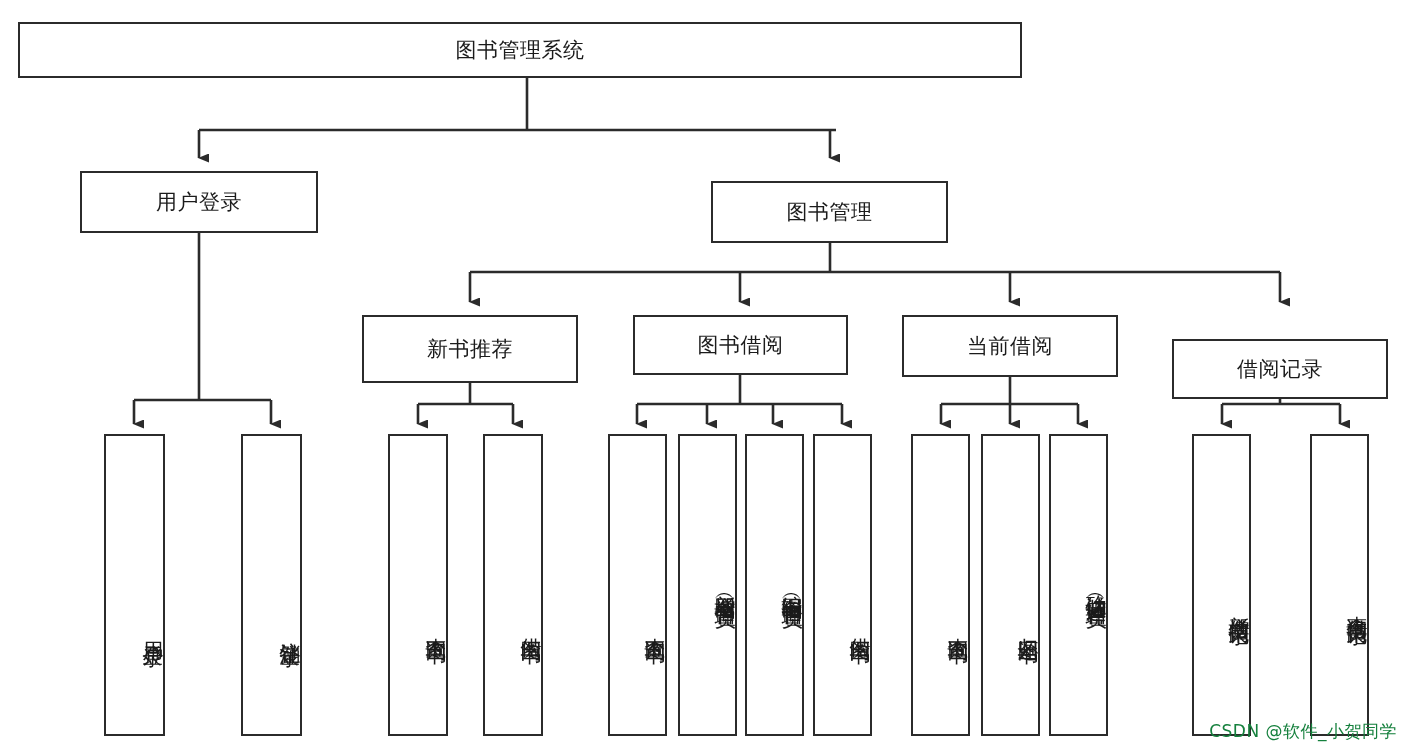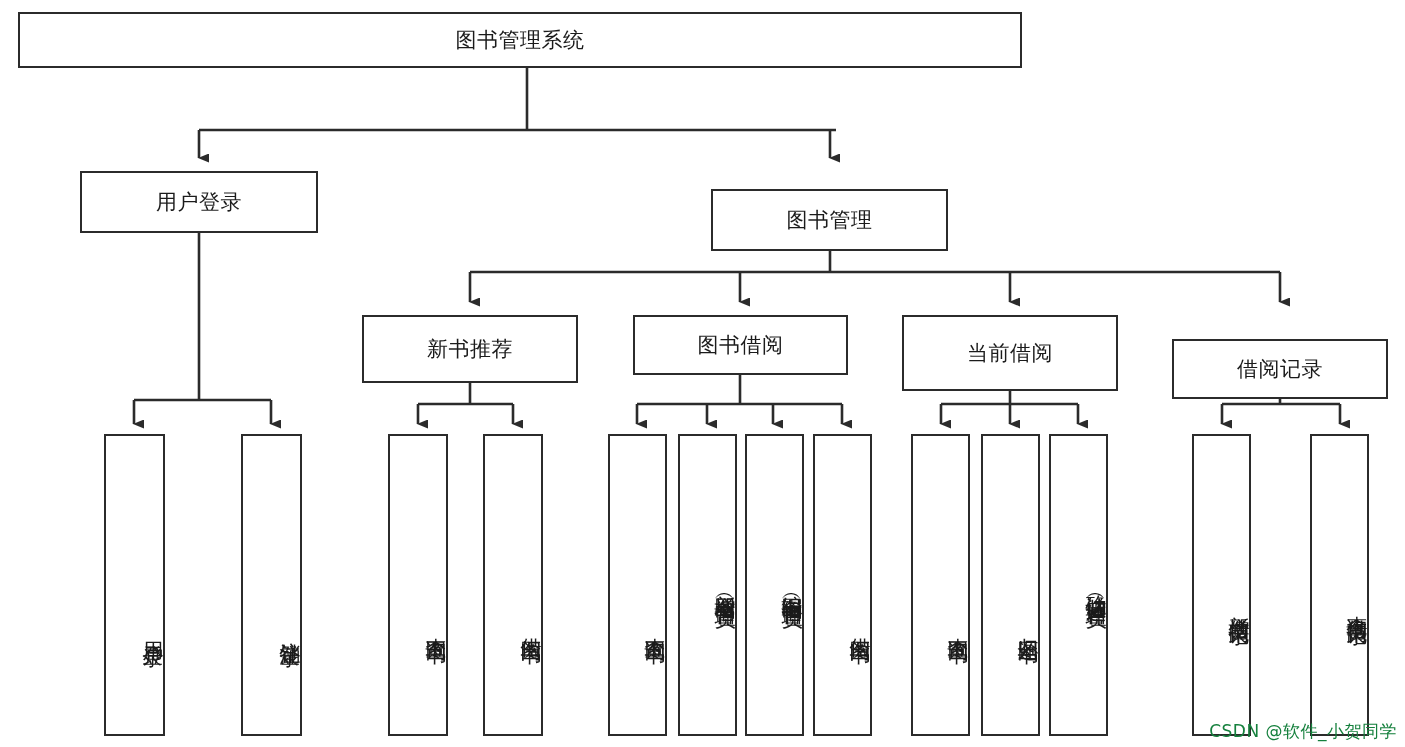--- a/index.html
+++ b/index.html
@@ -115,38 +115,38 @@
       <path d="M1010,404 L1010,424" marker-end="url(#arrow)"></path>
       <path d="M1078,404 L1078,424" marker-end="url(#arrow)"></path>
 
       <path d="M1280,375 L1280,404"></path>
       <path d="M1222,404 L1340,404"></path>
       <path d="M1222,404 L1222,424" marker-end="url(#arrow)"></path>
       <path d="M1340,404 L1340,424" marker-end="url(#arrow)"></path>
     </g>
   </svg>
 
-  <div class="node horiz" style="left:18px; top:12px; width:1004px; height:56px;">
+  <div class="node horiz" style="left:18px; top:22px; width:1004px; height:56px;">
     <span class="nodelabel">图书管理系统</span>
   </div>
 
   <div class="node horiz" style="left:80px; top:171px; width:238px; height:62px;">
     <span class="nodelabel">用户登录</span>
   </div>
-  <div class="node horiz" style="left:711px; top:189px; width:237px; height:62px;font-family:Liberation Mono, monospace;">
+  <div class="node horiz" style="left:711px; top:181px; width:237px; height:62px;font-family:Liberation Mono, monospace;">
     <span class="nodelabel">图书管理</span>
   </div>
 
   <div class="node horiz" style="left:362px; top:315px; width:216px; height:68px;">
     <span class="nodelabel">新书推荐</span>
   </div>
   <div class="node horiz" style="left:633px; top:315px; width:215px; height:60px;">
     <span class="nodelabel">图书借阅</span>
   </div>
-  <div class="node horiz" style="left:902px; top:315px; width:216px; height:76px;">
+  <div class="node horiz" style="left:902px; top:315px; width:216px; height:62px;">
     <span class="nodelabel">当前借阅</span>
   </div>
   <div class="node horiz" style="left:1172px; top:315px; width:216px; height:60px;margin-top:24px;">
     <span class="nodelabel">借阅记录</span>
   </div>
 
   <div class="node vert" style="left:104px; top:434px; width:61px; height:302px; padding-top:88px;">
     <span class="nodelabel">用户登录</span>
   </div>
   <div class="node vert" style="left:241px; top:434px; width:61px; height:302px; padding-top:88px;">

